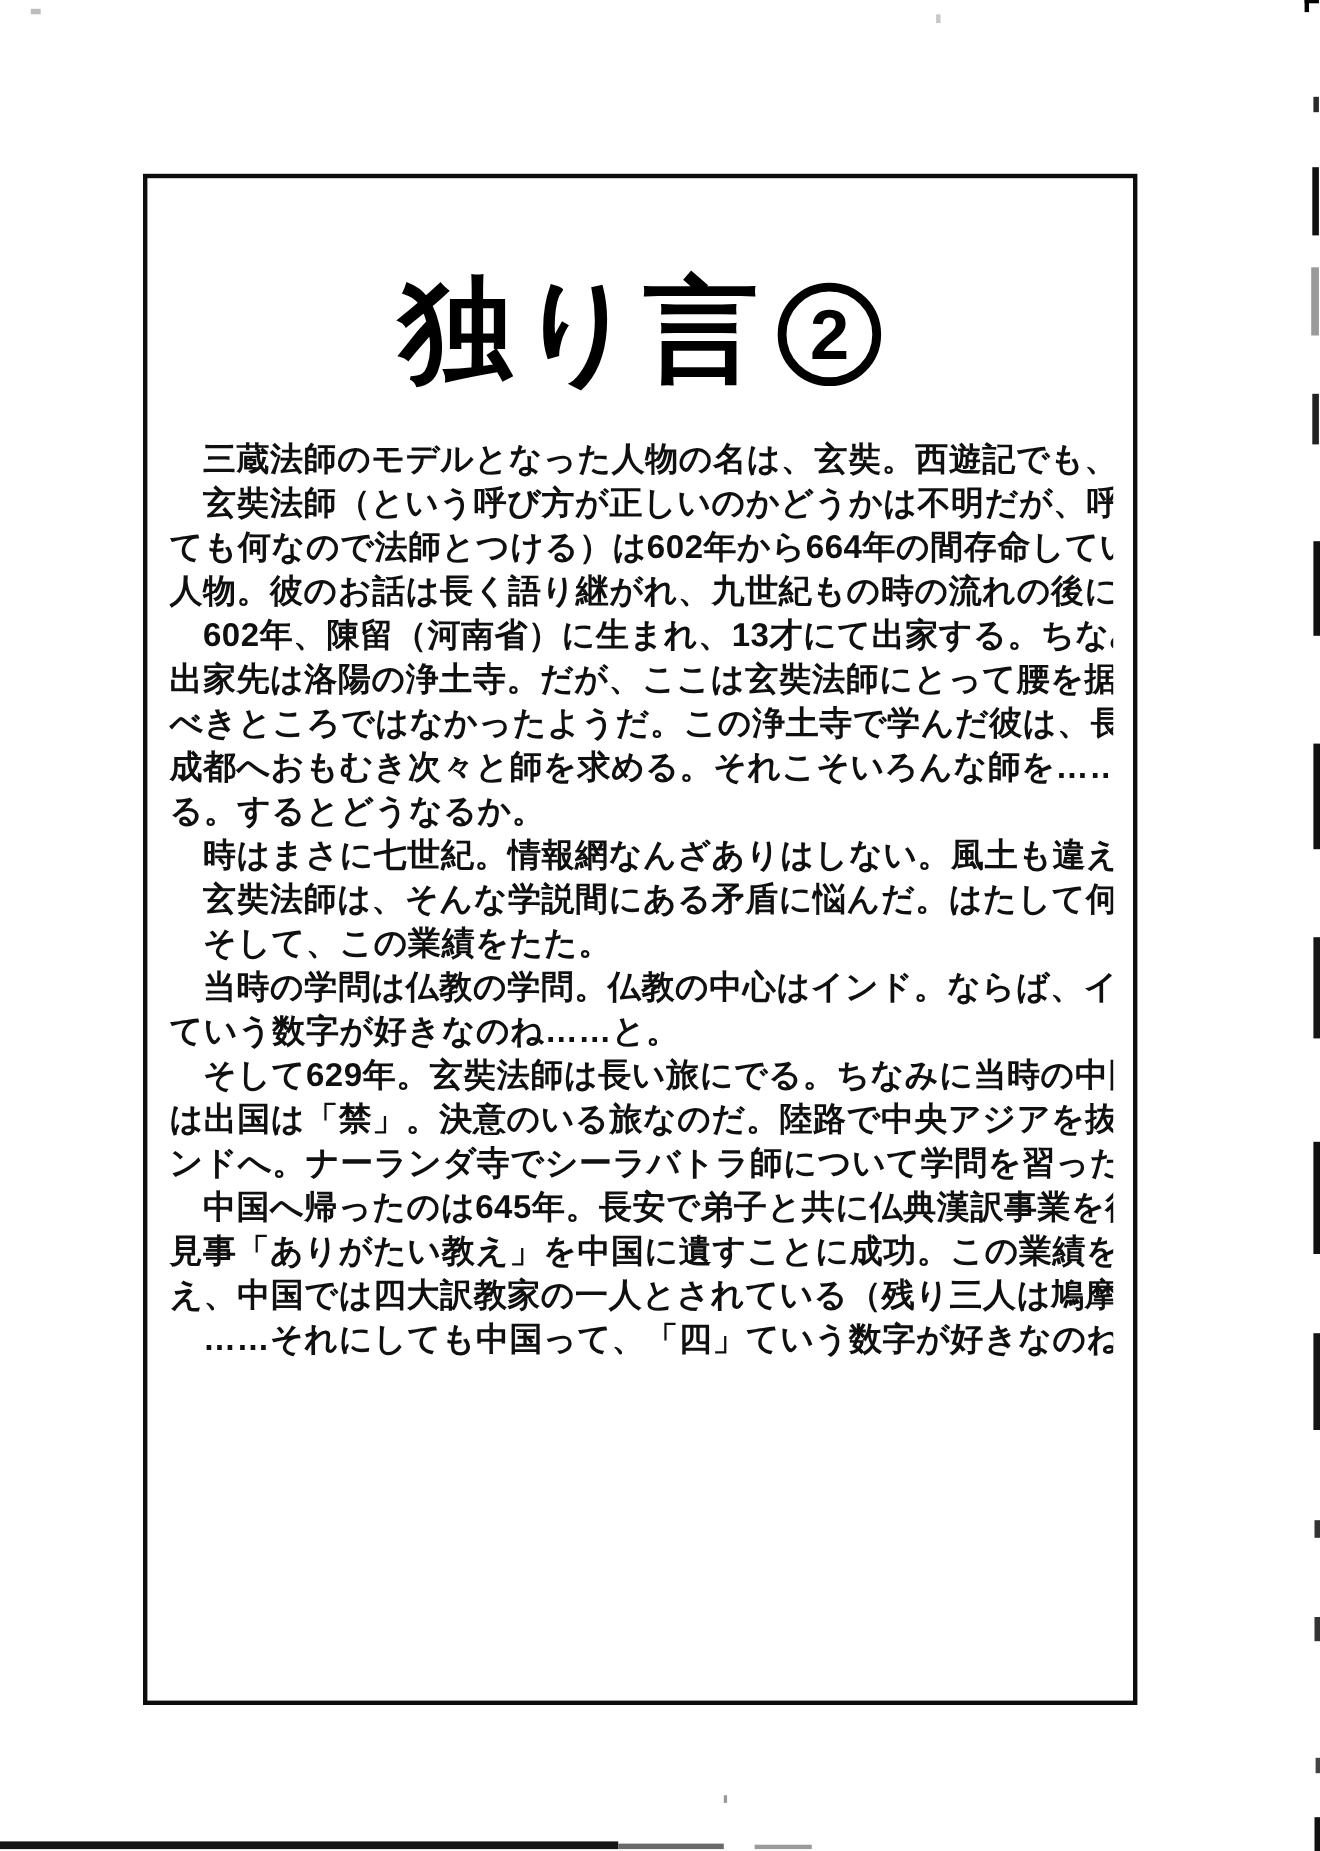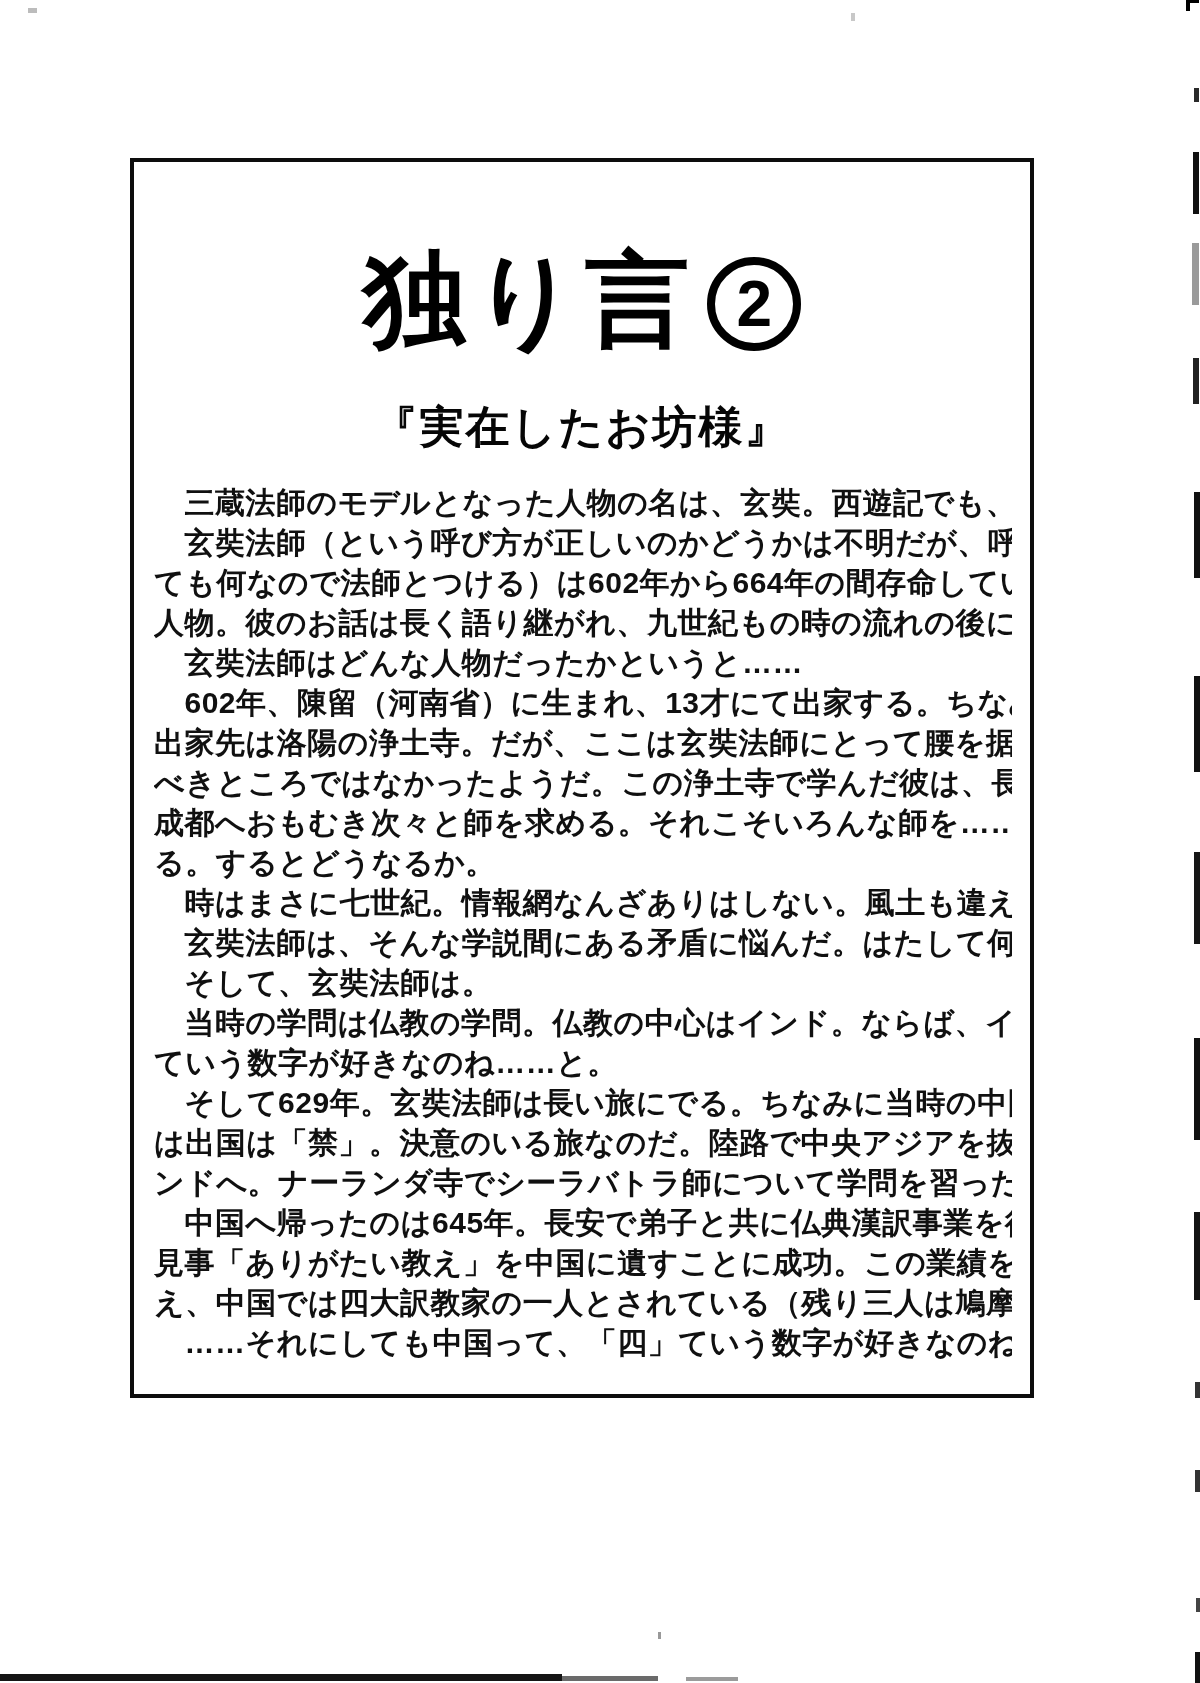--- a/index.html
+++ b/index.html
@@ -7,21 +7,21 @@
     position:relative;
     width:1200px;height:1683px;
     background:#ffffff;
     overflow:hidden;
     font-family:"Liberation Sans", sans-serif;
     color:#101010;
   }
   .frame{
     position:absolute;
     left:130px;top:158px;
-    width:904px;height:1240px;
+    width:904px;height:1392px;
     border:4px solid #0d0d0d;
     box-sizing:border-box;
     overflow:hidden;
   }
   .title-row{
     margin-top:70px;
     text-align:center;
     white-space:nowrap;
   }
   .title-text{
@@ -68,35 +68,33 @@
 </style>
 </head>
 <body>
 
 <div class="page">
 
   <div class="frame">
     <div class="title-row">
       <span class="title-text">独り言</span><span class="circle-num">2</span>
     </div>
-    <div class="subtitle">『実在したお坊様』</div>
     <div class="body-text">
         <div class="text-line">　三蔵法師のモデルとなった人物の名は、玄奘。西遊記でも、三蔵</div>
         <div class="text-line">　玄奘法師（という呼び方が正しいのかどうかは不明だが、呼び捨</div>
         <div class="text-line">ても何なので法師とつける）は602年から664年の間存命していた</div>
         <div class="text-line">人物。彼のお話は長く語り継がれ、九世紀もの時の流れの後に「西</div>
-        <div class="text-line">　玄奘法師はどんな人物だったかというと……</div>
         <div class="text-line">　602年、陳留（河南省）に生まれ、13才にて出家する。ちなみに</div>
         <div class="text-line">出家先は洛陽の浄土寺。だが、ここは玄奘法師にとって腰を据える</div>
         <div class="text-line">べきところではなかったようだ。この浄土寺で学んだ彼は、長安や</div>
         <div class="text-line">成都へおもむき次々と師を求める。それこそいろんな師を……であ</div>
         <div class="text-line">る。するとどうなるか。</div>
         <div class="text-line">　時はまさに七世紀。情報網なんざありはしない。風土も違えば慣</div>
         <div class="text-line">　玄奘法師は、そんな学説間にある矛盾に悩んだ。はたして何が正</div>
-        <div class="text-line">　そして、玄奘法師は。</div>
+        <div class="text-line">　そして、この業績をたた。</div>
         <div class="text-line">　当時の学問は仏教の学問。仏教の中心はインド。ならば、インド</div>
         <div class="text-line">ていう数字が好きなのね……と。</div>
         <div class="text-line">　そして629年。玄奘法師は長い旅にでる。ちなみに当時の中国で</div>
         <div class="text-line">は出国は「禁」。決意のいる旅なのだ。陸路で中央アジアを抜け、イ</div>
         <div class="text-line">ンドへ。ナーランダ寺でシーラバトラ師について学問を習った。</div>
         <div class="text-line">　中国へ帰ったのは645年。長安で弟子と共に仏典漢訳事業を行い、</div>
         <div class="text-line">見事「ありがたい教え」を中国に遺すことに成功。この業績をたた</div>
         <div class="text-line">え、中国では四大訳教家の一人とされている（残り三人は鳩摩羅什、</div>
         <div class="text-line">　……それにしても中国って、「四」ていう数字が好きなのね(笑)</div>
       </div>

